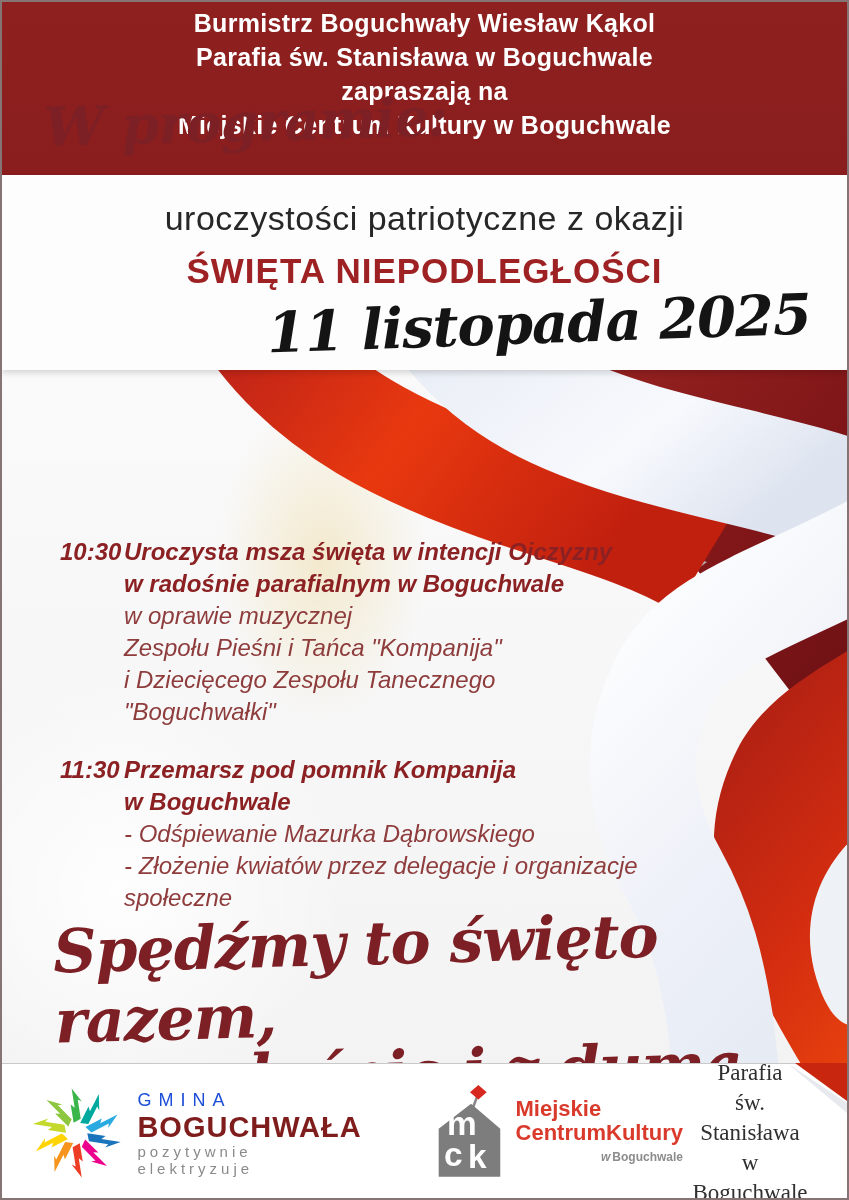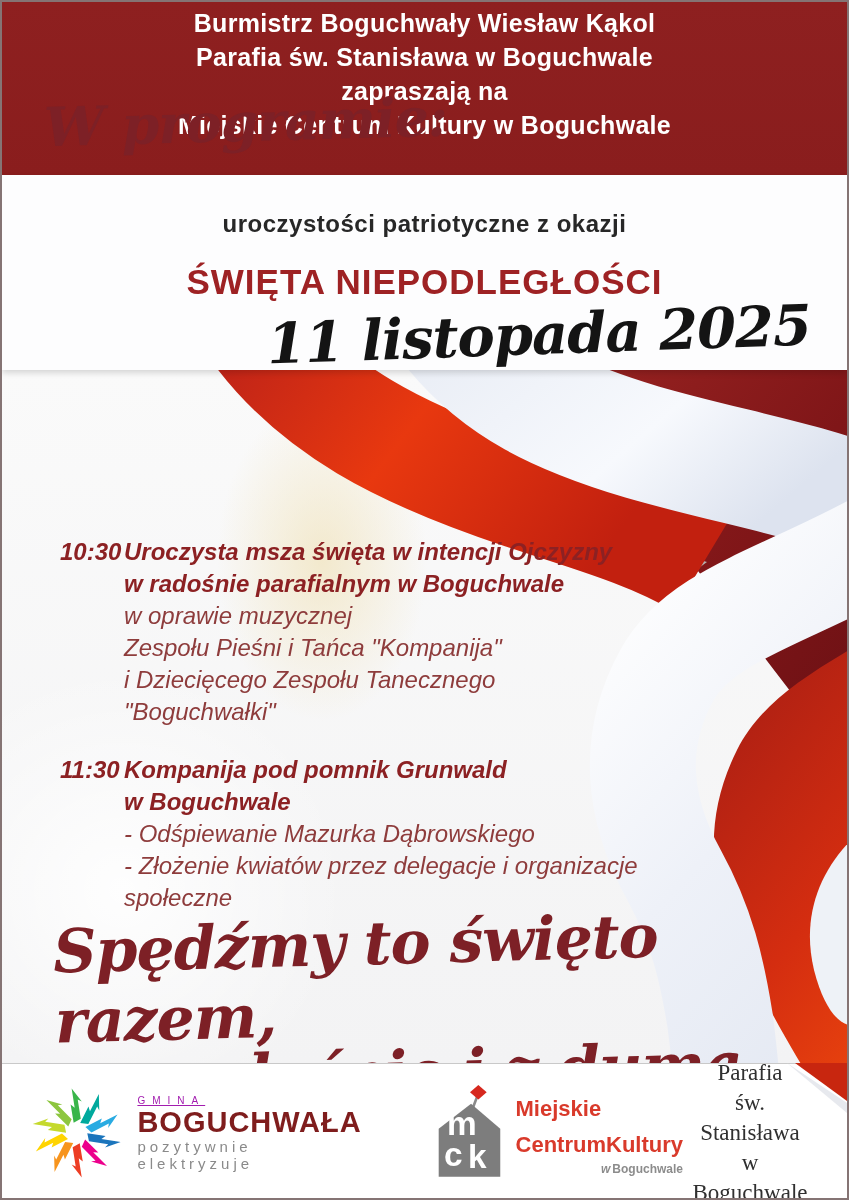--- a/index.html
+++ b/index.html
@@ -15,21 +15,21 @@
     background:linear-gradient(180deg,#8e2020 0%,#8a1d1d 100%);
     color:#ffffff;text-align:center;padding-top:4px;box-sizing:border-box;
   }
   .header p{margin:0;font-size:25px;font-weight:700;line-height:34px;letter-spacing:.3px;}
   
   .title-band{
     position:absolute;left:0;top:173px;width:100%;height:195px;
     background:#fdfdfe;text-align:center;box-sizing:border-box;padding-top:20px;
     box-shadow:0 3px 6px rgba(0,0,0,.15);z-index:2;
   }
-  .subtitle{font-size:24px;font-weight:700;color:#272727;letter-spacing:.5px;margin:15px;}
+  .subtitle{font-size:34px;font-weight:400;color:#272727;letter-spacing:.5px;margin:4px;}
   .main-title{font-size:35px;font-weight:700;color:#9e2224;letter-spacing:1px;margin:4px 0 0 0;line-height:58px;}
   .date-script{
     font-family:"DejaVu Serif",serif;font-style:italic;font-weight:700;
     font-size:56px;color:#141414;text-align:right;padding-right:36px;
     margin-top:-6px;transform:rotate(-2deg);letter-spacing:-1px;
   }
   
   .body-section{
     position:absolute;left:0;top:368px;width:100%;height:693px;
     background:
@@ -53,26 +53,26 @@
   .closing{position:absolute;left:0;top:538px;width:760px;z-index:2;}
   .closing-l1{font-size:60px;padding-left:52px;}
   .closing-l2{font-size:60px;text-align:right;padding-right:20px;margin-top:-10px;}
   
   .footer{
     position:absolute;left:0;top:1061px;width:100%;height:139px;background:#ffffff;
     border-top:1px solid #c9c9c9;display:flex;align-items:center;z-index:3;box-sizing:border-box;
   }
   .gmina{display:flex;align-items:center;margin-left:24px;}
   .gmina-text{margin-left:10px;}
-  .gmina-label{font-size:10px;letter-spacing:7px;color:#a21caf;font-weight:400;text-decoration:underline;}
+  .gmina-label{font-size:18px;letter-spacing:7px;color:#1d4ed8;font-weight:400;}
   .gmina-name{font-size:29px;font-weight:700;color:#7f1d1d;letter-spacing:1px;line-height:32px;}
   .gmina-tagline{font-size:15px;letter-spacing:4px;color:#8a8a8a;}
   .mck{display:flex;align-items:center;margin-left:62px;}
   .mck-text{margin-left:8px;line-height:24px;}
-  .mck-l1,.mck-l2{font-size:22px;font-weight:700;color:#d93a2b;margin-top:12px;}
+  .mck-l1,.mck-l2{font-size:22px;font-weight:700;color:#d93a2b;}
   .mck-l3{font-size:12px;font-weight:700;color:#8c8c8c;text-align:right;}
   .mck-w{font-style:italic;margin-right:2px;}
   .parafia{
     margin-left:auto;margin-right:30px;text-align:center;
     font-family:"Liberation Serif",serif;font-size:23px;line-height:30px;color:#303030;
   }
   .ribbon-tip{position:absolute;right:0;top:1061px;z-index:4;}
 </style>
 </head>
 <body>
@@ -151,21 +151,21 @@
           <p class="prog-detail">w oprawie muzycznej</p>
           <p class="prog-detail">Zespołu Pieśni i Tańca "Kompanija"</p>
           <p class="prog-detail">i Dziecięcego Zespołu Tanecznego</p>
           <p class="prog-detail">"Boguchwałki"</p>
         </div>
       </div>
 
       <div class="prog-item">
         <span class="prog-time">11:30</span>
         <div class="prog-content">
-          <p class="prog-title">Kompanija pod pomnik Grunwald</p>
+          <p class="prog-title">Przemarsz pod pomnik Kompanija</p>
           <p class="prog-title">w Boguchwale</p>
           <p class="prog-detail">- Odśpiewanie Mazurka Dąbrowskiego</p>
           <p class="prog-detail">- Złożenie kwiatów przez delegacje i organizacje społeczne</p>
         </div>
       </div>
     </div>
 
     <div class="closing">
       <div class="script closing-l1">Spędźmy to święto razem,</div>
       <div class="script closing-l2">radośnie i z dumą</div>

